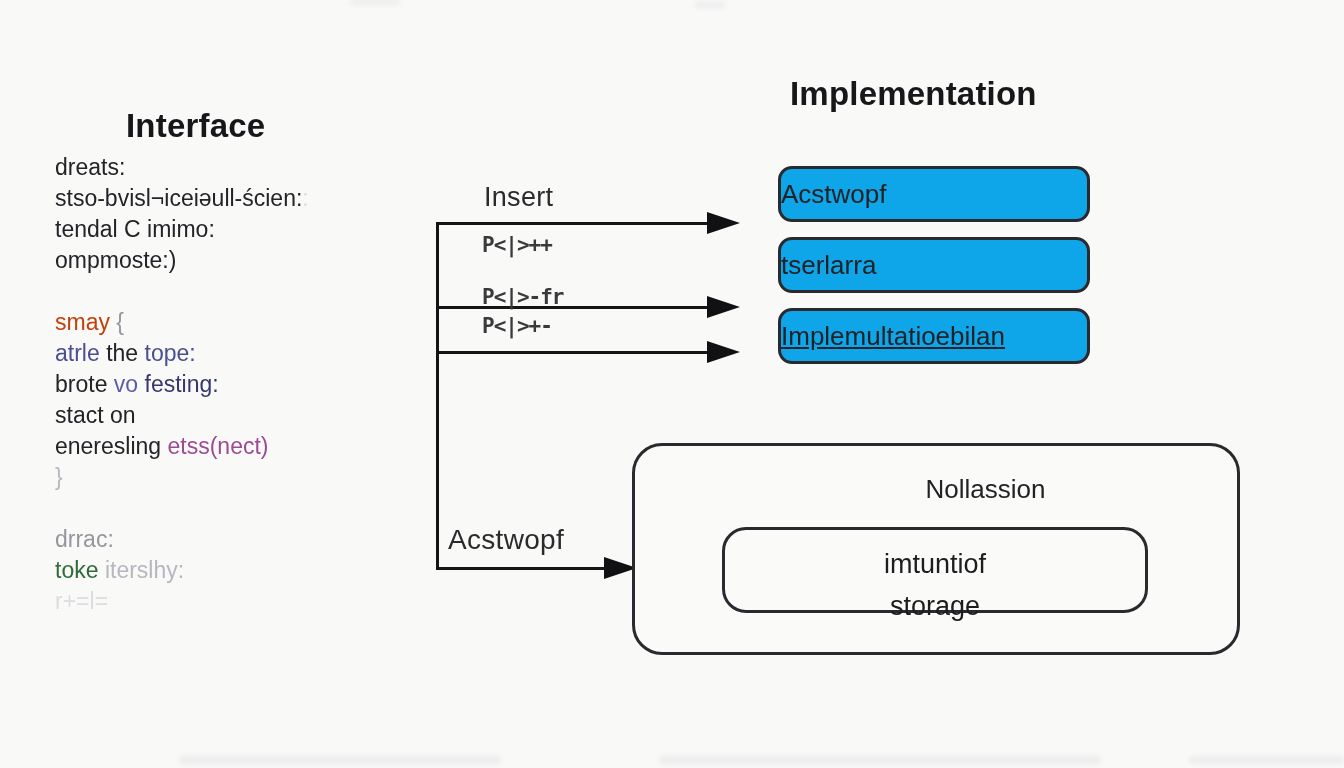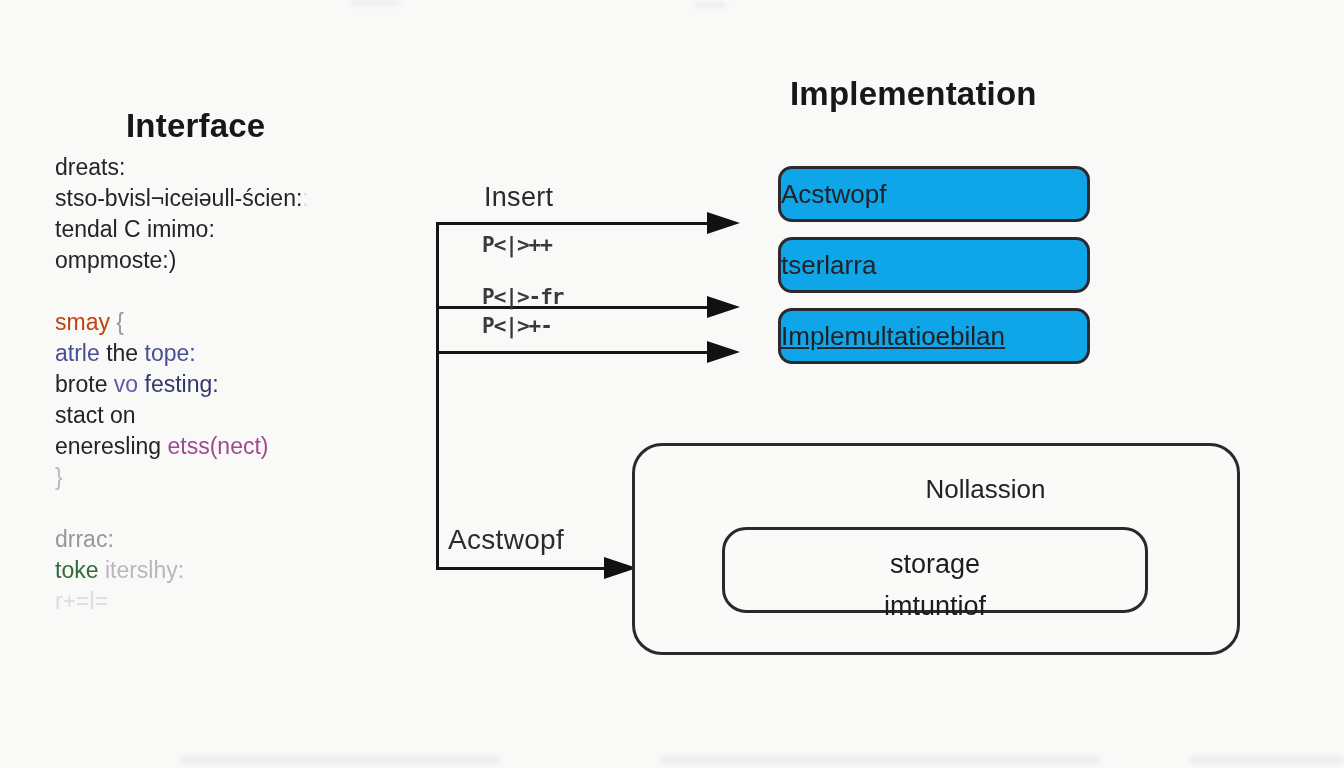--- a/index.html
+++ b/index.html
@@ -85,21 +85,21 @@
   <span>tserlarra</span>
 </div>
 <div class="abs impl-box" style="top:308px;text-decoration:underline;">
   <span>Implemultatioebilan</span>
 </div>
 
 <div class="abs big-box"></div>
 <div class="abs big-box-title">Nollassion</div>
 <div class="abs inner-box"></div>
 <div class="abs inner-text">
+  <div>imtuntiof</div>
   <div>storage</div>
-  <div>imtuntiof</div>
 </div>
 
 <div class="abs smudge" style="left:180px;top:756px;width:320px;height:8px;"></div>
 <div class="abs smudge" style="left:660px;top:756px;width:440px;height:8px;"></div>
 <div class="abs smudge" style="left:1190px;top:756px;width:154px;height:8px;"></div>
 <div class="abs smudge" style="left:350px;top:0;width:50px;height:5px;"></div>
 <div class="abs smudge" style="left:695px;top:2px;width:30px;height:6px;"></div>
 
 </body></html>

